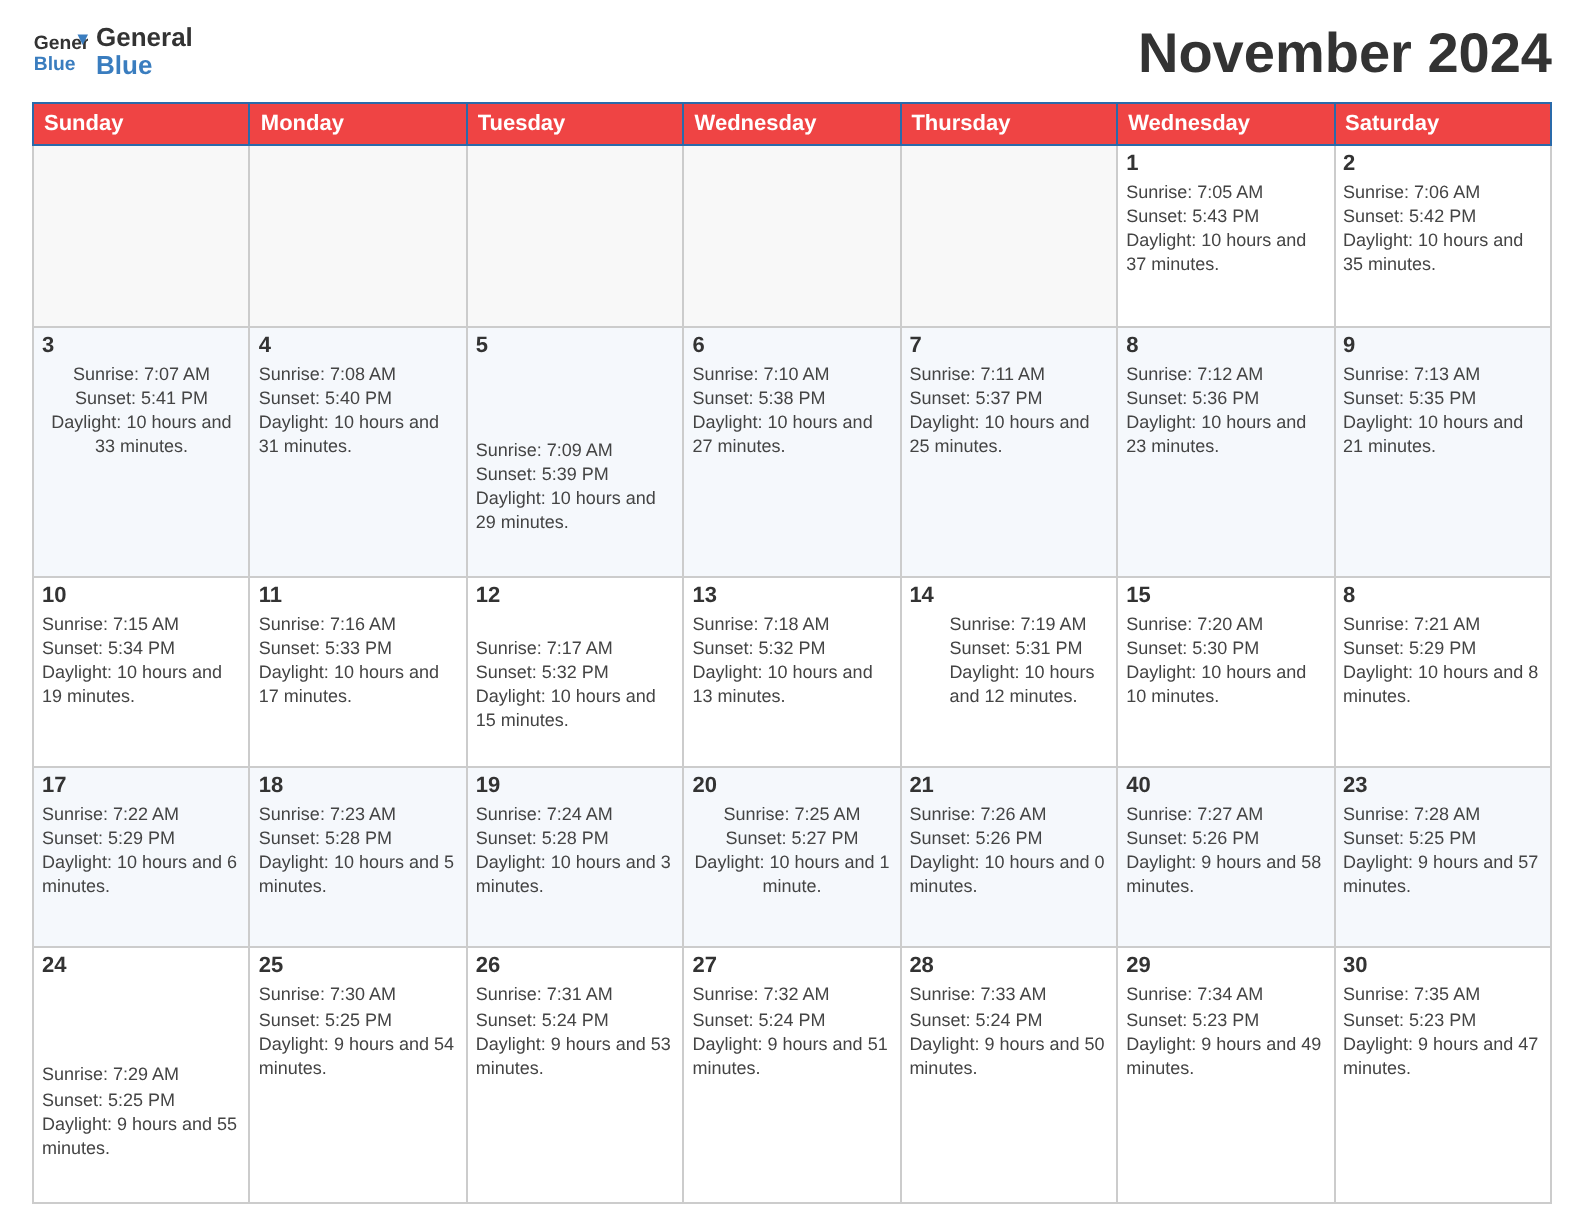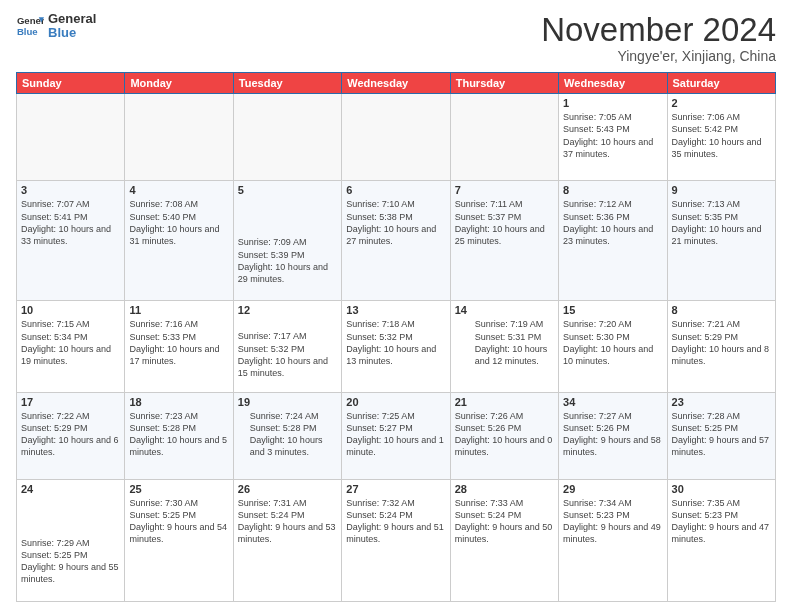--- a/index.html
+++ b/index.html
@@ -29,22 +29,22 @@
     }
     .logo-icon {
       width: 28px;
       height: 28px;
       margin-right: 4px;
     }
     .title-block {
       text-align: right;
     }
     .title-block h1 {
-      font-size: 33px;
-      font-weight: normal;
+      font-size: 28px;
+      font-weight: bold;
       color: #333;
       line-height: 1.1;
     }
     .title-block h2 {
       font-size: 14px;
       color: #555;
       font-weight: normal;
     }
     table {
       width: 100%;
@@ -102,21 +102,20 @@
         <text x="1" y="26" font-size="11" font-weight="bold" fill="#3a7dbf" font-family="Arial">Blue</text>
         <polygon points="26,6 32,6 29,12" fill="#3a7dbf"></polygon>
       </svg>
       <div>
         <div style="font-size:13px;font-weight:bold;color:#333;line-height:1.1;">General</div>
         <div style="font-size:13px;font-weight:bold;color:#3a7dbf;line-height:1.1;">Blue</div>
       </div>
     </div>
     <div class="title-block">
       <h1>November 2024</h1>
-      <h2>Yingye'er, Xinjiang, China</h2>
     </div>
   </div>
 
   <table>
     <thead>
       <tr>
         <th>Sunday</th>
         <th>Monday</th>
         <th>Tuesday</th>
         <th>Wednesday</th>
@@ -141,21 +140,21 @@
           <td>
             <span class="day-num">2</span>
             <div class="day-info" style="white-space: pre-line;">Sunrise: 7:06 AM
 Sunset: 5:42 PM
 Daylight: 10 hours and 35 minutes.</div>
           </td>
         </tr>
         <tr>
           <td>
             <span class="day-num">3</span>
-            <div class="day-info" style="white-space: pre-line;">Sunrise: 7:07 AM
+            <div class="day-info" style="white-space: pre-line; text-align: center;">Sunrise: 7:07 AM
 Sunset: 5:41 PM
 Daylight: 10 hours and 33 minutes.</div>
           </td>
           <td>
             <span class="day-num">4</span>
             <div class="day-info" style="white-space: pre-line;">Sunrise: 7:08 AM
 Sunset: 5:40 PM
 Daylight: 10 hours and 31 minutes.</div>
           </td>
           <td>
@@ -241,38 +240,38 @@
 Daylight: 10 hours and 6 minutes.</div>
           </td>
           <td>
             <span class="day-num">18</span>
             <div class="day-info" style="white-space: pre-line;">Sunrise: 7:23 AM
 Sunset: 5:28 PM
 Daylight: 10 hours and 5 minutes.</div>
           </td>
           <td>
             <span class="day-num">19</span>
-            <div class="day-info" style="white-space: pre-line; margin-left: 12px;">Sunrise: 7:24 AM
+            <div class="day-info" style="white-space: pre-line;">Sunrise: 7:24 AM
 Sunset: 5:28 PM
 Daylight: 10 hours and 3 minutes.</div>
           </td>
           <td>
             <span class="day-num">20</span>
-            <div class="day-info" style="white-space: pre-line;">Sunrise: 7:25 AM
+            <div class="day-info" style="white-space: pre-line; text-align: center;">Sunrise: 7:25 AM
 Sunset: 5:27 PM
 Daylight: 10 hours and 1 minute.</div>
           </td>
           <td>
             <span class="day-num">21</span>
             <div class="day-info" style="white-space: pre-line;">Sunrise: 7:26 AM
 Sunset: 5:26 PM
 Daylight: 10 hours and 0 minutes.</div>
           </td>
           <td>
-            <span class="day-num">34</span>
+            <span class="day-num">40</span>
             <div class="day-info" style="white-space: pre-line;">Sunrise: 7:27 AM
 Sunset: 5:26 PM
 Daylight: 9 hours and 58 minutes.</div>
           </td>
           <td>
             <span class="day-num">23</span>
             <div class="day-info" style="white-space: pre-line;">Sunrise: 7:28 AM
 Sunset: 5:25 PM
 Daylight: 9 hours and 57 minutes.</div>
           </td>

